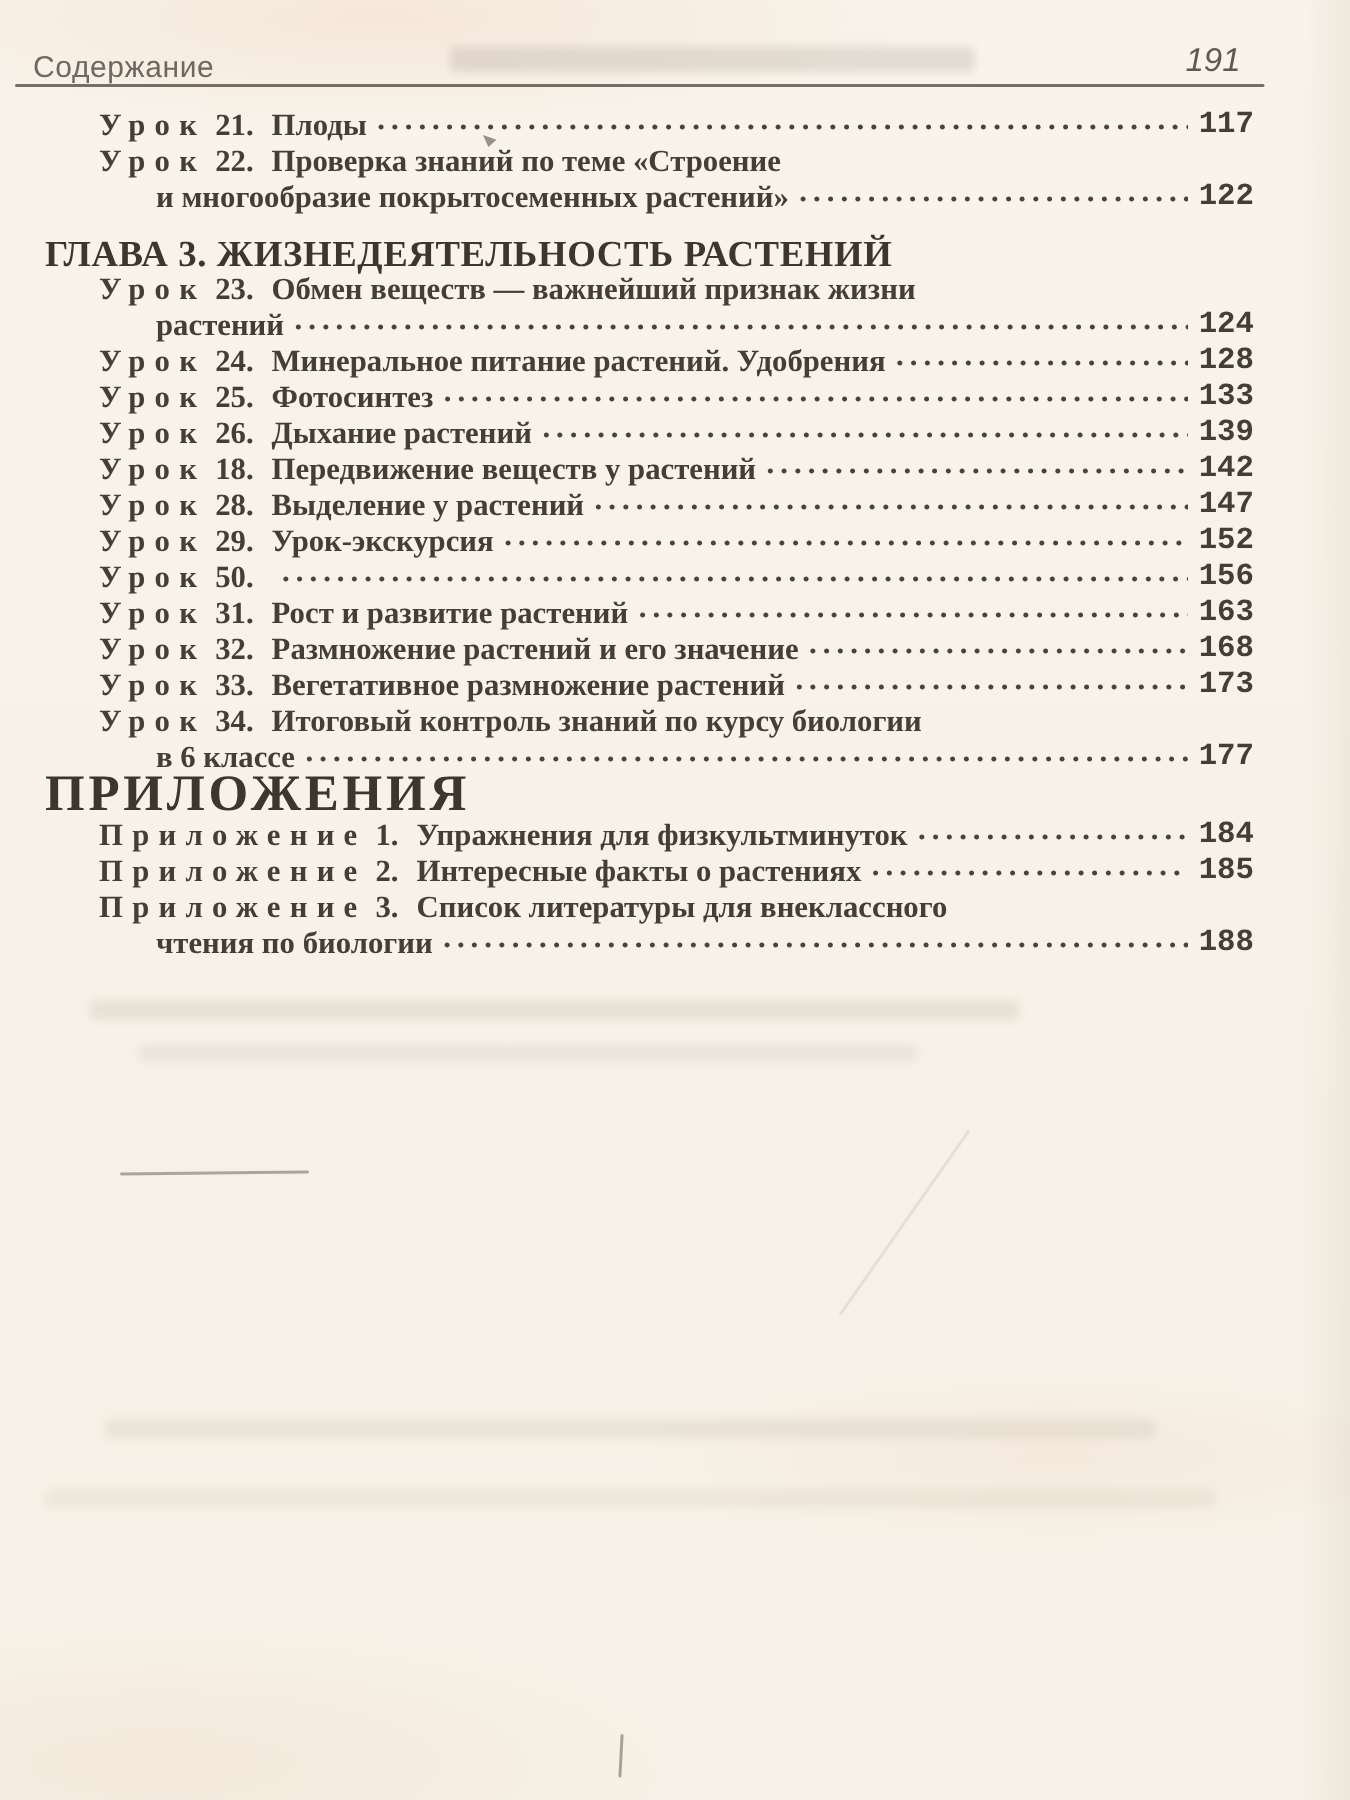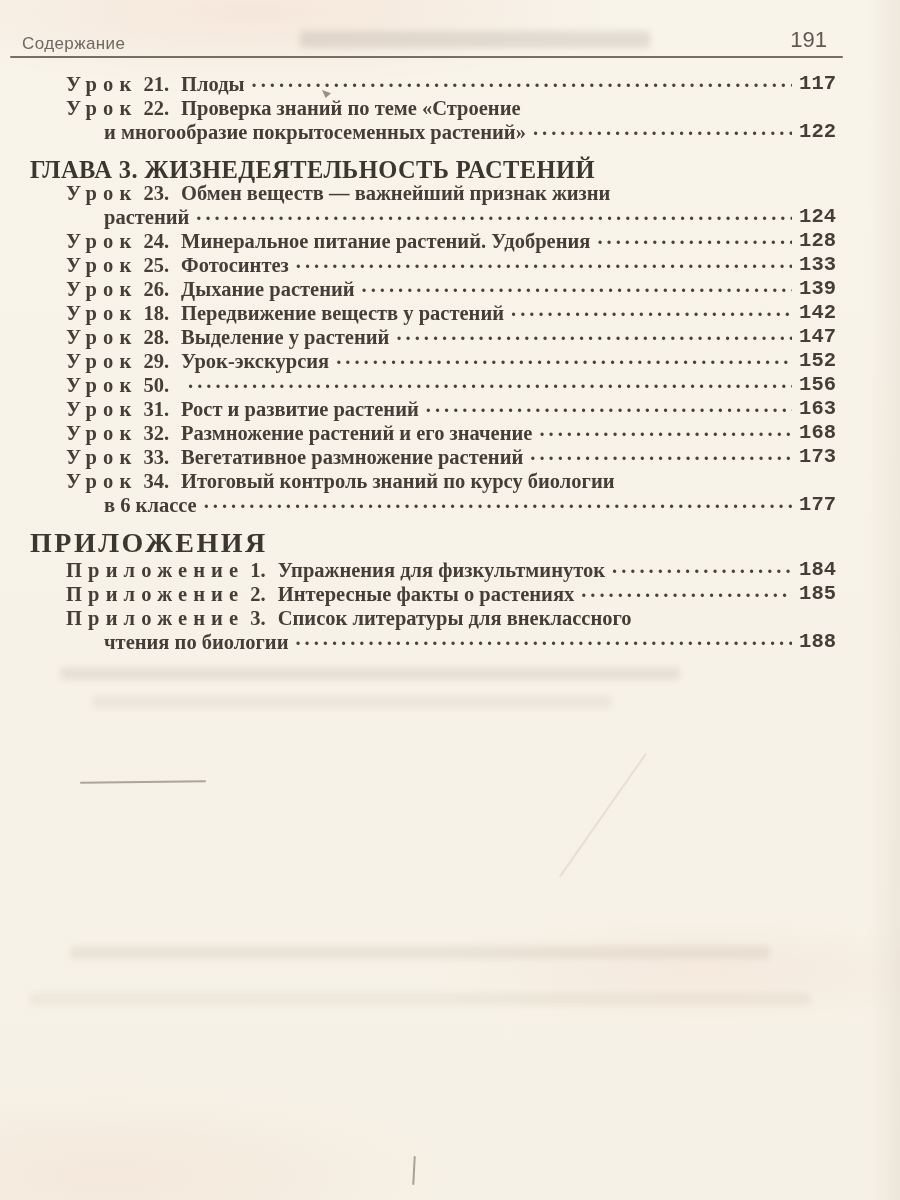--- a/index.html
+++ b/index.html
@@ -16,26 +16,26 @@
       radial-gradient(45% 7% at 78% 81%, rgba(243,214,200,0.30), transparent 70%),
       radial-gradient(55% 11% at 12% 98%, rgba(241,212,198,0.32), transparent 70%),
       linear-gradient(180deg,#f8f4ea 0%,#f7f2e8 55%,#f6f1e6 100%);
     color:#453e38;
   }
 
   
   .running-title{
     position:absolute;left:22px;top:34px;
     font-family:"Liberation Sans", sans-serif;
-    font-size:17px;letter-spacing:0.4px;color:#6e6861;text-align:center;
+    font-size:20px;letter-spacing:0.4px;color:#6e6861;text-align:center;
   }
   .folio{
     position:absolute;right:73px;top:27px;
     font-family:"Liberation Sans", sans-serif;
-    font-size:22px;color:#5f5951;
+    font-size:22px;color:#5f5951;font-style:italic;
   }
   .header-rule{
     position:absolute;left:10px;top:56px;width:833px;height:2px;
     background:#544e47;opacity:.8;border-radius:1px;
   }
 
   
   .toc{
     position:absolute;left:30px;top:72px;right:64px;
     font-size:20.5px;font-weight:700;line-height:24px;color:#453e38;
@@ -50,21 +50,21 @@
   }
   .leader::before{
     content:"..................................................................................................................................................";
     position:absolute;left:7px;right:0;bottom:4px;
     letter-spacing:4px;white-space:nowrap;color:#4a433c;
   }
   .pg{min-width:44px;text-align:right;white-space:nowrap;font-family:Liberation Mono, monospace;}
   .cont{padding-left:38px;}
   .toc-heading{font-weight:700;color:#3c3630;}
   .toc-heading.chapter{font-size:24.5px;line-height:22px;letter-spacing:0.4px;margin-top:15px;}
-  .toc-heading.section{font-size:28px;line-height:25px;letter-spacing:2.5px;margin-top:13px;margin-bottom:3px;}
+  .toc-heading.section{font-size:34px;line-height:25px;letter-spacing:2.5px;margin-top:0;margin-bottom:3px;}
 
   
   .artifact{position:absolute;pointer-events:none;}
   .ghost{filter:blur(3px);border-radius:4px;}
   .g-header{left:300px;top:31px;width:350px;height:17px;background:rgba(140,130,118,0.20);}
   .g-1{left:60px;top:667px;width:620px;height:13px;background:rgba(172,156,140,0.20);}
   .g-2{left:92px;top:696px;width:520px;height:12px;background:rgba(172,156,140,0.14);}
   .g-3{left:70px;top:946px;width:700px;height:13px;background:rgba(176,160,142,0.18);}
   .g-4{left:30px;top:993px;width:780px;height:12px;background:rgba(176,160,142,0.13);}
   .pencil-line{left:80px;top:781px;width:126px;height:2px;background:rgba(95,88,80,0.5);transform:rotate(-0.6deg);border-radius:1px;}

